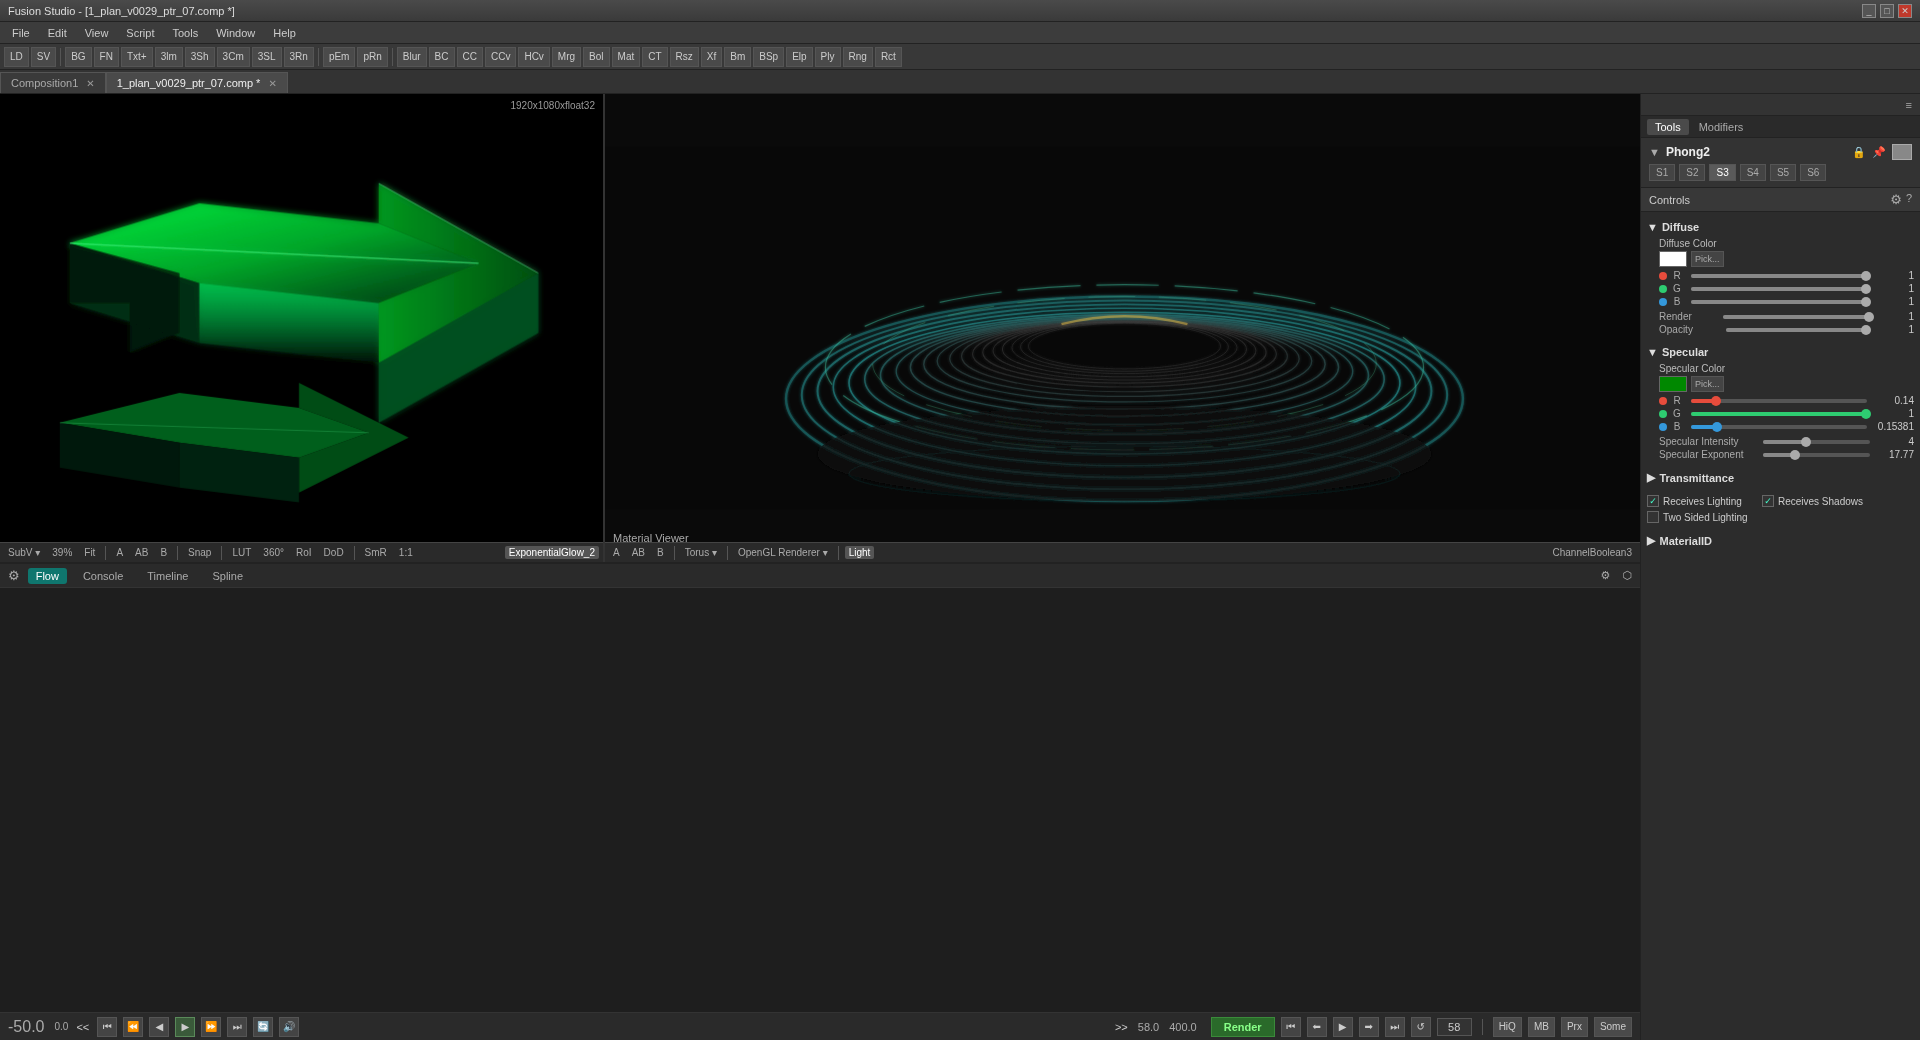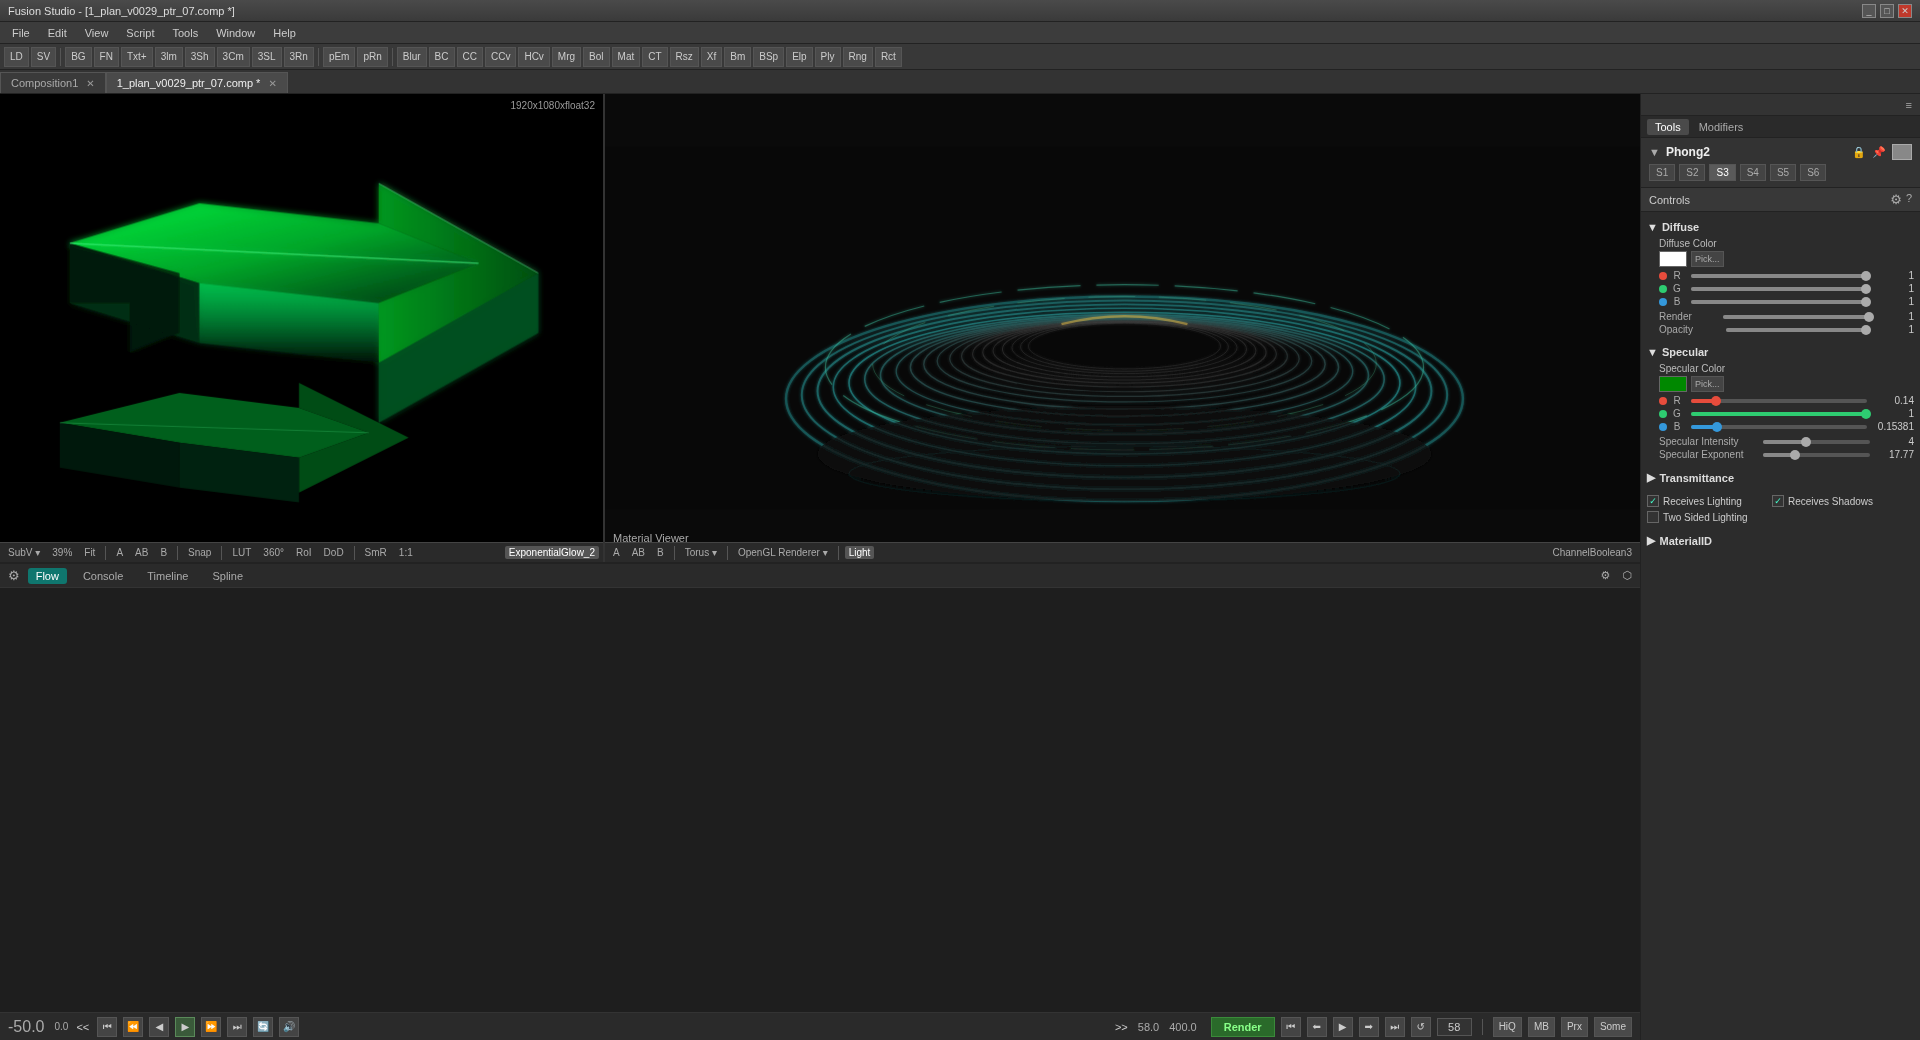--- a/index.html
+++ b/index.html
@@ -357,21 +357,21 @@
       display: flex;
       align-items: center;
     }
     .dot-red { background: #e74c3c; }
     .dot-green { background: #2ecc71; }
     .dot-blue { background: #3498db; }
 
     .checkbox-row {
       display: flex;
       align-items: flex-end;
-      gap: 14px;
+      gap: 4px;
       margin-bottom: 4px;
     }
     .checkbox-item {
       display: flex;
       align-items: center;
       gap: 4px;
       cursor: pointer;
     }
     .checkbox {
       width: 12px;

